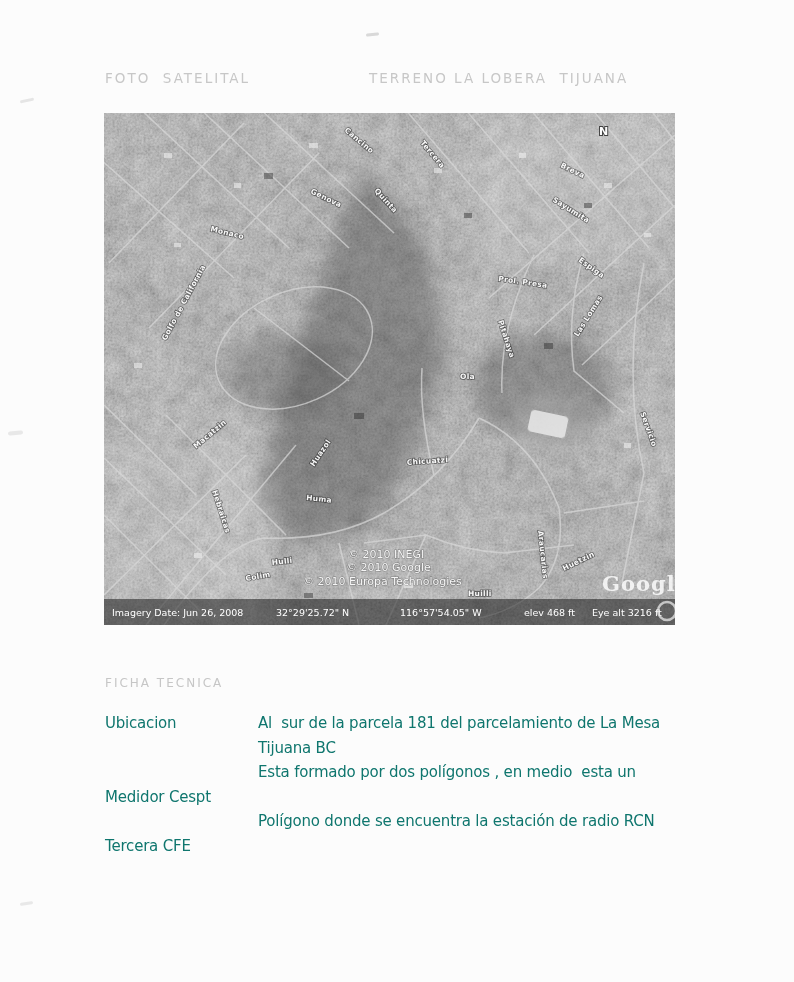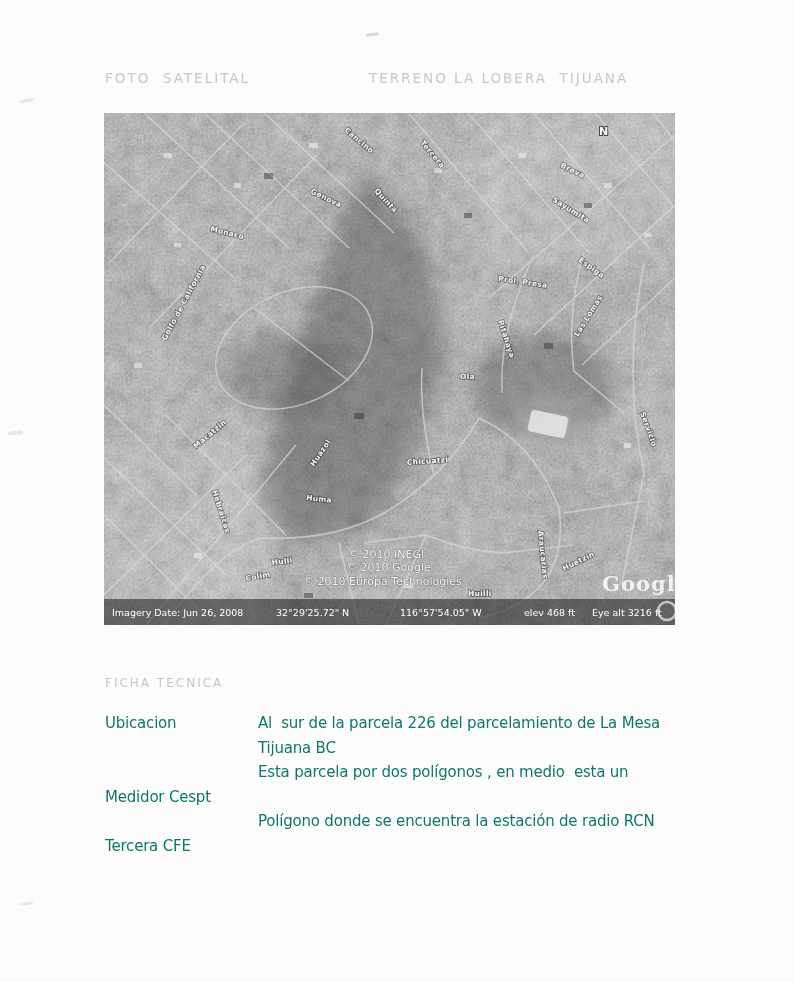--- a/index.html
+++ b/index.html
@@ -206,29 +206,29 @@
         <circle cx="563" cy="498" r="9" stroke="#e8e8e8" stroke-width="2.5" fill="none" opacity="0.75"></circle>
       </g>
     </svg>
   </div>
 
   <div class="ficha">
     <div class="ficha-title">FICHA TECNICA</div>
 
     <div class="frow">
       <span class="lbl">Ubicacion</span>
-      <span class="val">Al  sur de la parcela 226 del parcelamiento de La Mesa</span>
+      <span class="val">Al  sur de la parcela 181 del parcelamiento de La Mesa</span>
     </div>
     <div class="frow">
       <span class="lbl"></span>
       <span class="val">Tijuana BC</span>
     </div>
     <div class="frow">
       <span class="lbl"></span>
-      <span class="val">Esta parcela por dos polígonos , en medio  esta un</span>
+      <span class="val">Esta formado por dos polígonos , en medio  esta un</span>
     </div>
     <div class="frow">
       <span class="lbl">Medidor Cespt</span>
       <span class="val"></span>
     </div>
     <div class="frow">
       <span class="lbl"></span>
       <span class="val">Polígono donde se encuentra la estación de radio RCN</span>
     </div>
     <div class="frow">

